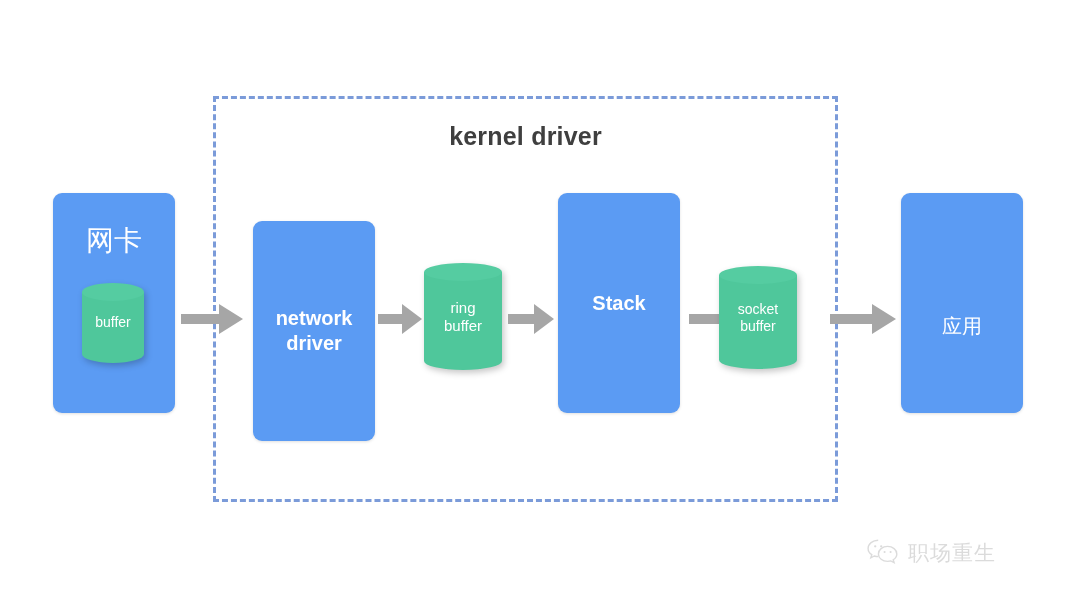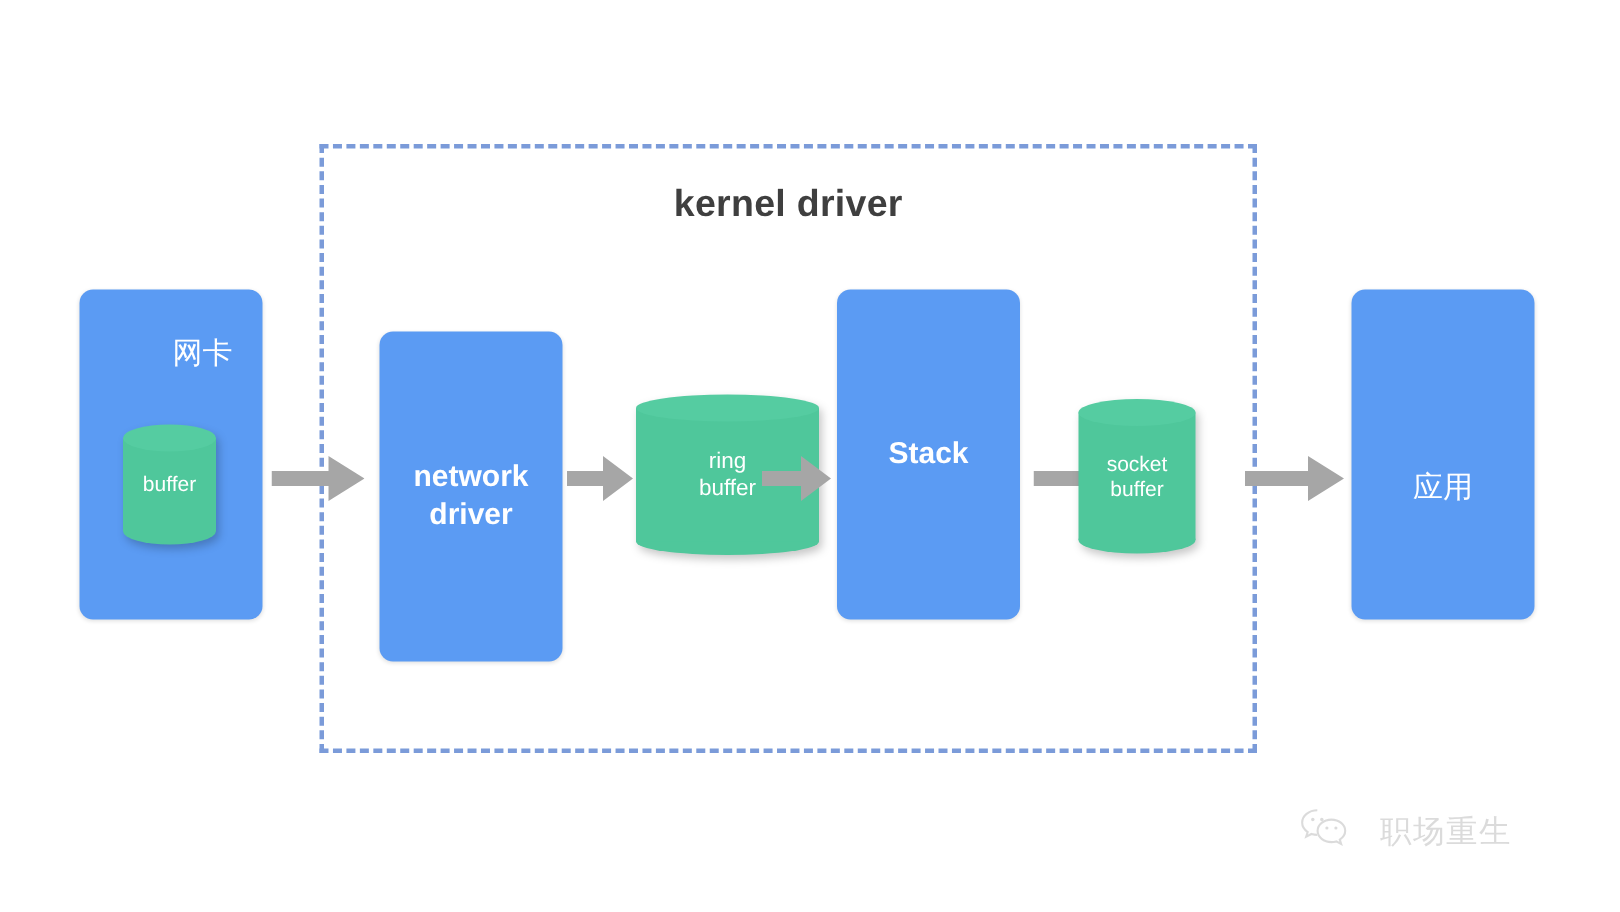--- a/index.html
+++ b/index.html
@@ -63,23 +63,22 @@
   }
   
   .node-box.latin .node-label {
     top: 50%;
     transform: translateY(-50%);
     font-size: 20px;
   }
   
   .node-box.cjk-top .node-label {
     top: 31px;
-    font-size: 20px;
+    font-size: 28px;
     font-weight: normal;
-    margin-left: 21px;
   }
   
   .node-box.cjk-center .node-label {
     top: 50%;
     transform: translateY(-50%);
     font-size: 20px;
     font-weight: normal;
     margin-top: 23px;
   }
 
@@ -127,21 +126,21 @@
     transform: translateY(-50%);
     text-align: center;
     color: #ffffff;
     line-height: 1.22;
     z-index: 3;
     pointer-events: none;
   }
 
   #cyl-nicbuffer   { left: 82px;  top: 283px; width: 62px;  height: 80px;  }
   #cyl-nicbuffer .cyl-text   { font-size: 14px; }
-  #cyl-ringbuffer  { left: 424px; top: 263px; width: 78px;  height: 107px; padding-left: 44px; }
+  #cyl-ringbuffer  { left: 424px; top: 263px; width: 78px;  height: 107px; }
   #cyl-ringbuffer .cyl-text  { font-size: 15px; }
   #cyl-socketbuffer{ left: 719px; top: 266px; width: 78px;  height: 103px; }
   #cyl-socketbuffer .cyl-text{ font-size: 14px; }
 
   
   .arrow {
     position: absolute;
     top: 303px;
     height: 32px;
   }
@@ -152,21 +151,21 @@
   #arrow-4 { left: 689px; width: 54px; }
   #arrow-5 { left: 830px; width: 66px; }
 
   
   .watermark {
     position: absolute;
     left: 866px;
     top: 538px;
     display: flex;
     align-items: center;
-    gap: 20px;
+    gap: 8px;
     opacity: 0.30;
     pointer-events: none;
   }
   .watermark .wm-text {
     font-size: 21px;
     color: #8a8a8a;
     letter-spacing: 1px;
     font-family: "DejaVu Sans", sans-serif;
   }
 </style>

